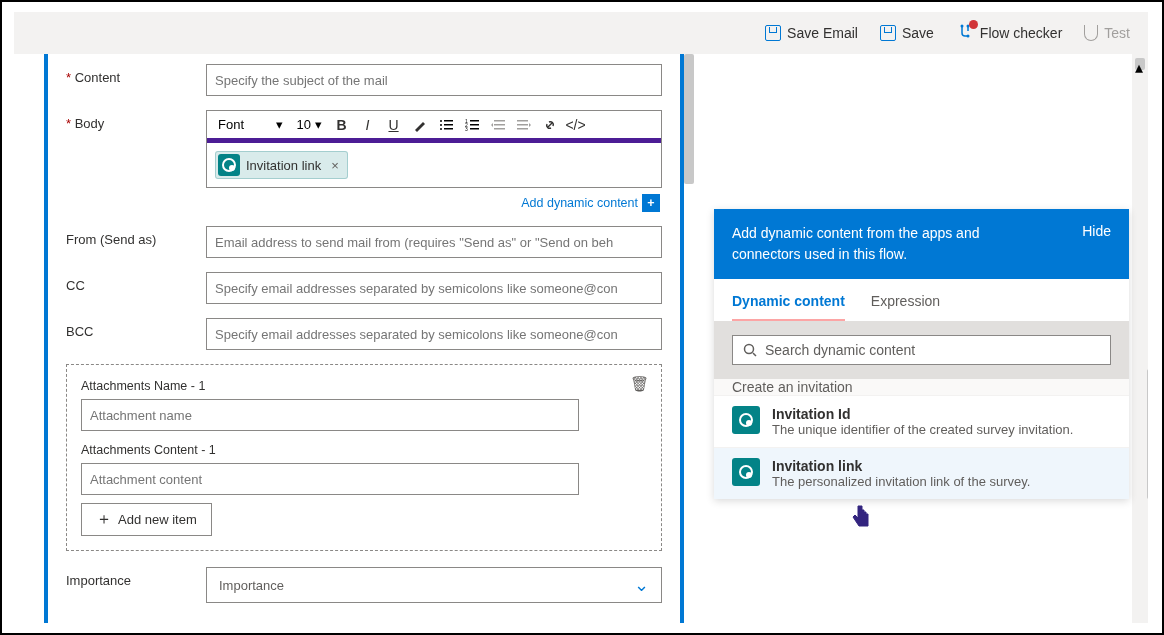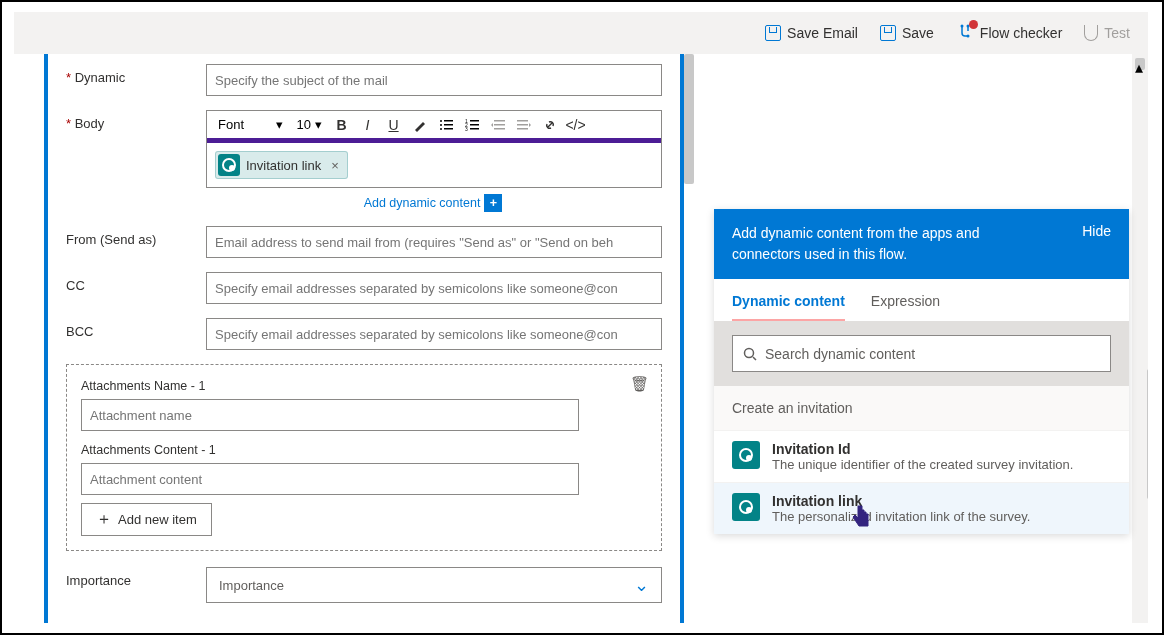--- a/index.html
+++ b/index.html
@@ -26,40 +26,40 @@
   .req::before { content: "* "; color: #a80000; }
   .form-input { flex: 1; border: 1px solid #8a8886; padding: 6px 8px; font-size: 13px; color: #605e5c; background: #fff; height: 32px; }
   .form-input-multi { flex: 1; border: 1px solid #8a8886; background: #fff; }
   .rte-toolbar { display: flex; align-items: center; height: 32px; border-bottom: 5px solid #4c1d95; padding: 0 6px; gap: 4px; font-size: 13px; }
   .rte-sel { display: flex; align-items: center; gap: 4px; border: 1px solid transparent; padding: 2px 4px; }
   .rte-btn { width: 22px; height: 22px; display: flex; align-items: center; justify-content: center; font-size: 14px; color: #323130; cursor: pointer; }
   .rte-body { padding: 8px; min-height: 42px; display: flex; align-items: center; gap: 6px; }
   .token { display: inline-flex; align-items: center; gap: 6px; background: rgba(3,120,124,0.15); border: 1px solid rgba(3,120,124,0.25); border-radius: 3px; padding: 2px 8px 2px 2px; font-size: 13px; color: #323130; }
   .token-icon { width: 22px; height: 22px; background: #038387; border-radius: 3px; display: inline-flex; align-items: center; justify-content: center; }
   .token-x { color: #605e5c; margin-left: 4px; cursor: pointer; }
-  .add-dyn-row { display: flex; justify-content: center; align-items: center; font-size: 12.5px; color: #0078d4; padding: 4px 2px 0 0; gap: 4px; }
+  .add-dyn-row { display: flex; justify-content: flex-end; align-items: center; font-size: 12.5px; color: #0078d4; padding: 4px 2px 0 0; gap: 4px; }
   .add-dyn-btn { width: 18px; height: 18px; background: #0078d4; color: #fff; display: flex; align-items: center; justify-content: center; font-weight: bold; }
   .dashed-box { border: 1px dashed #8a8886; padding: 14px; }
   .sub-label { font-size: 12.5px; color: #323130; margin-bottom: 6px; }
   .add-new { display: inline-flex; align-items: center; gap: 6px; border: 1px solid #8a8886; padding: 5px 14px; font-size: 13px; color: #323130; cursor: pointer; margin-top: 8px; }
   .select-like { flex: 1; border: 1px solid #8a8886; height: 36px; display: flex; align-items: center; justify-content: space-between; padding: 0 12px; font-size: 13px; color: #605e5c; }
   .chev-down { color: #0078d4; font-size: 18px; }
   .hide-adv { color: #0078d4; font-size: 13px; padding-top: 14px; display: flex; align-items: center; gap: 4px; }
   .trash-icon { color: #605e5c; font-size: 15px; }
 
   .dyn-panel { position: absolute; top: 155px; left: 700px; width: 415px; background: #fff; box-shadow: 0 2px 8px rgba(0,0,0,0.15); }
   .dyn-header { background: #0078d4; color: #fff; padding: 14px 18px; display: flex; justify-content: space-between; align-items: flex-start; font-size: 14px; }
   .dyn-header-text { line-height: 1.5; max-width: 310px; }
   .dyn-hide { font-size: 14px; cursor: pointer; }
   .dyn-tabs { display: flex; padding: 14px 18px 0 18px; gap: 26px; font-size: 14px; color: #605e5c; }
   .dyn-tab { padding-bottom: 10px; cursor: pointer; }
   .dyn-tab.active { color: #0078d4; border-bottom: 2px solid #fca5a5; font-weight: 600; }
   .dyn-search-bar { background: #e1dfdd; padding: 14px 18px; }
-  .dyn-search { display: flex; align-items: center; background: #fff; border: 1px solid #8a8886; height: 37px; padding: 0 10px; gap: 8px; color: #605e5c; font-size: 14px; }
-  .dyn-section { padding: 14px 18px; font-size: 14px; color: #605e5c; background: #faf9f8; }
+  .dyn-search { display: flex; align-items: center; background: #fff; border: 1px solid #8a8886; height: 30px; padding: 0 10px; gap: 8px; color: #605e5c; font-size: 14px; }
+  .dyn-section { padding: 0 18px; font-size: 14px; color: #605e5c; background: #faf9f8; }
   .dyn-item { display: flex; padding: 10px 18px; gap: 12px; cursor: pointer; border-top: 1px solid #f3f2f1; }
   .dyn-item:hover, .dyn-item.hovered { background: #eff6fc; }
   .dyn-item-icon { width: 28px; height: 28px; background: #038387; border-radius: 3px; flex-shrink: 0; display: flex; align-items: center; justify-content: center; }
   .dyn-item-title { font-size: 14px; color: #323130; font-weight: 600; }
   .dyn-item-desc { font-size: 13px; color: #605e5c; }
   .dyn-thumb { position: absolute; right: -28px; top: 160px; width: 10px; height: 130px; background: #c8c8c8; border-radius: 2px; }
 
   .cursor-pointer { position: absolute; width: 22px; height: 26px; z-index: 100; }
   .cursor-pointer svg { width: 100%; height: 100%; }
 
@@ -101,21 +101,21 @@
 
     <div class="main-scroll">
 
       <div class="vscroll">
         <div class="vscroll-thumb" style="top:4px;height:12px">▴</div>
       </div>
 
       <div class="flow-card">
 
         <div class="form-row">
-          <div class="form-label req">Dynamic</div>
+          <div class="form-label req">Content</div>
           <input class="form-input" placeholder="Specify the subject of the mail" style="">
         </div>
 
         <div class="form-row" style="margin-bottom:2px">
           <div class="form-label req">Body</div>
           <div class="form-input-multi">
             <div class="rte-toolbar">
               <div class="rte-sel">
                 <span>Font</span>
                 <span style="padding-left:28px">▾</span>

